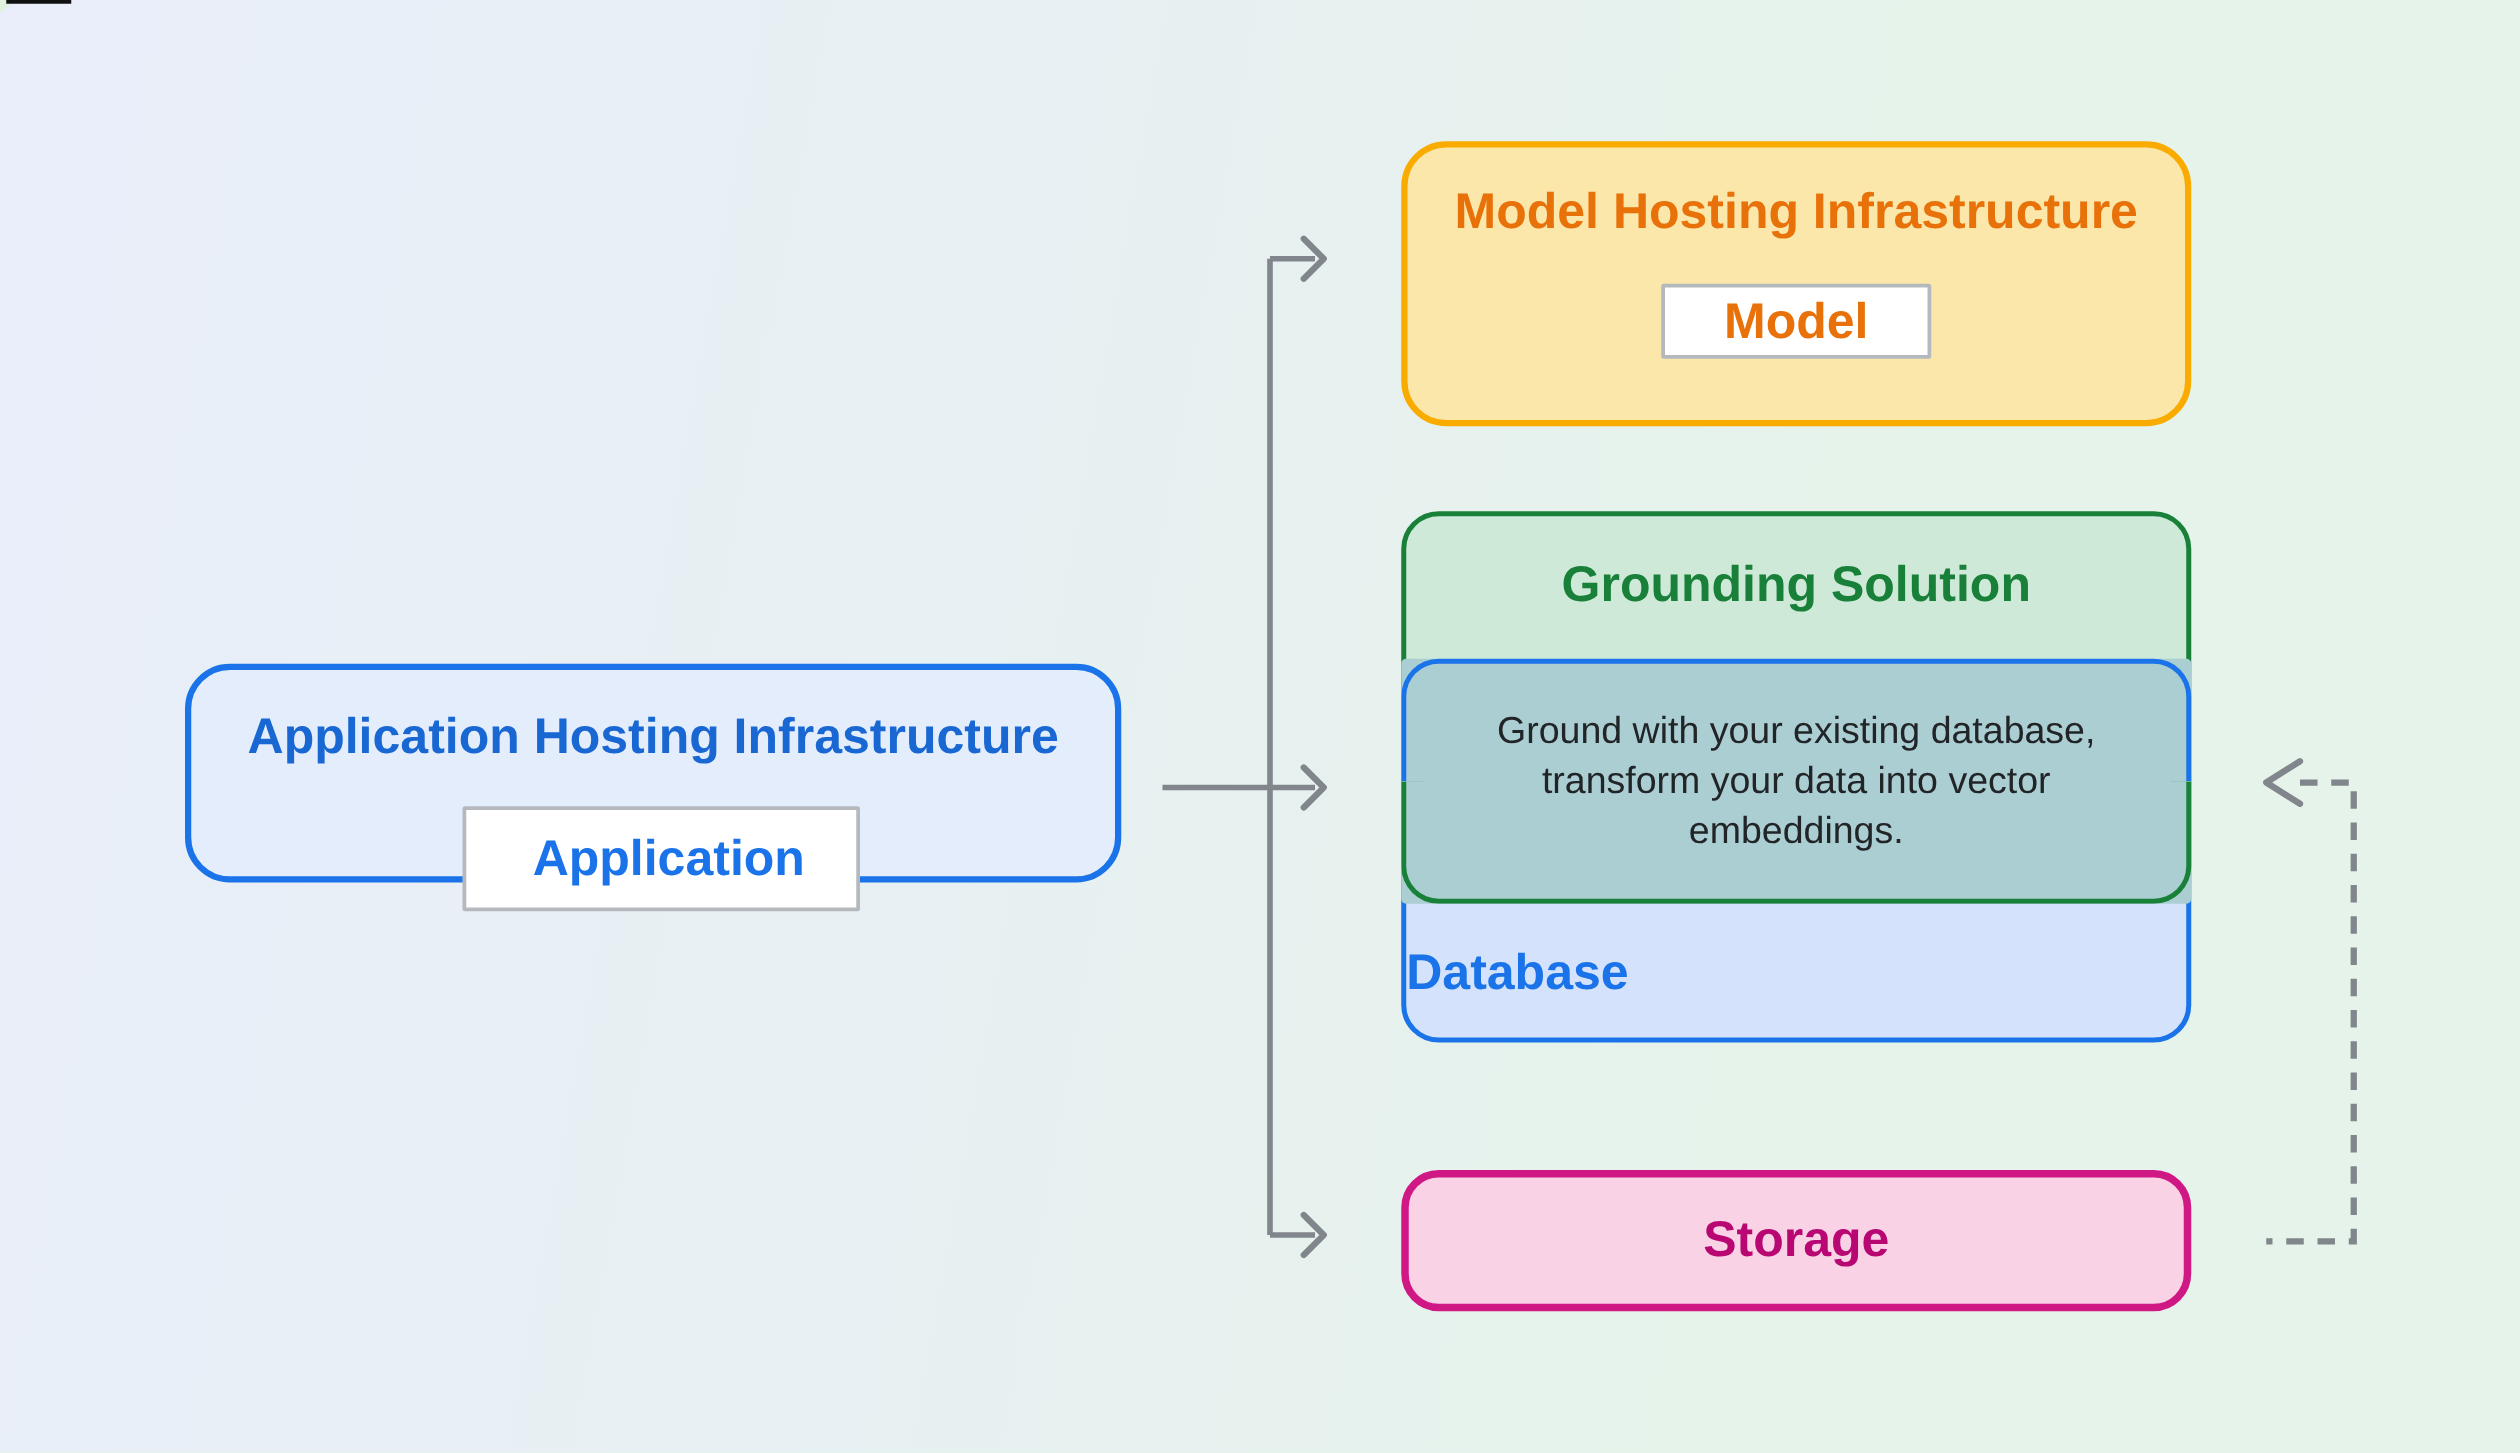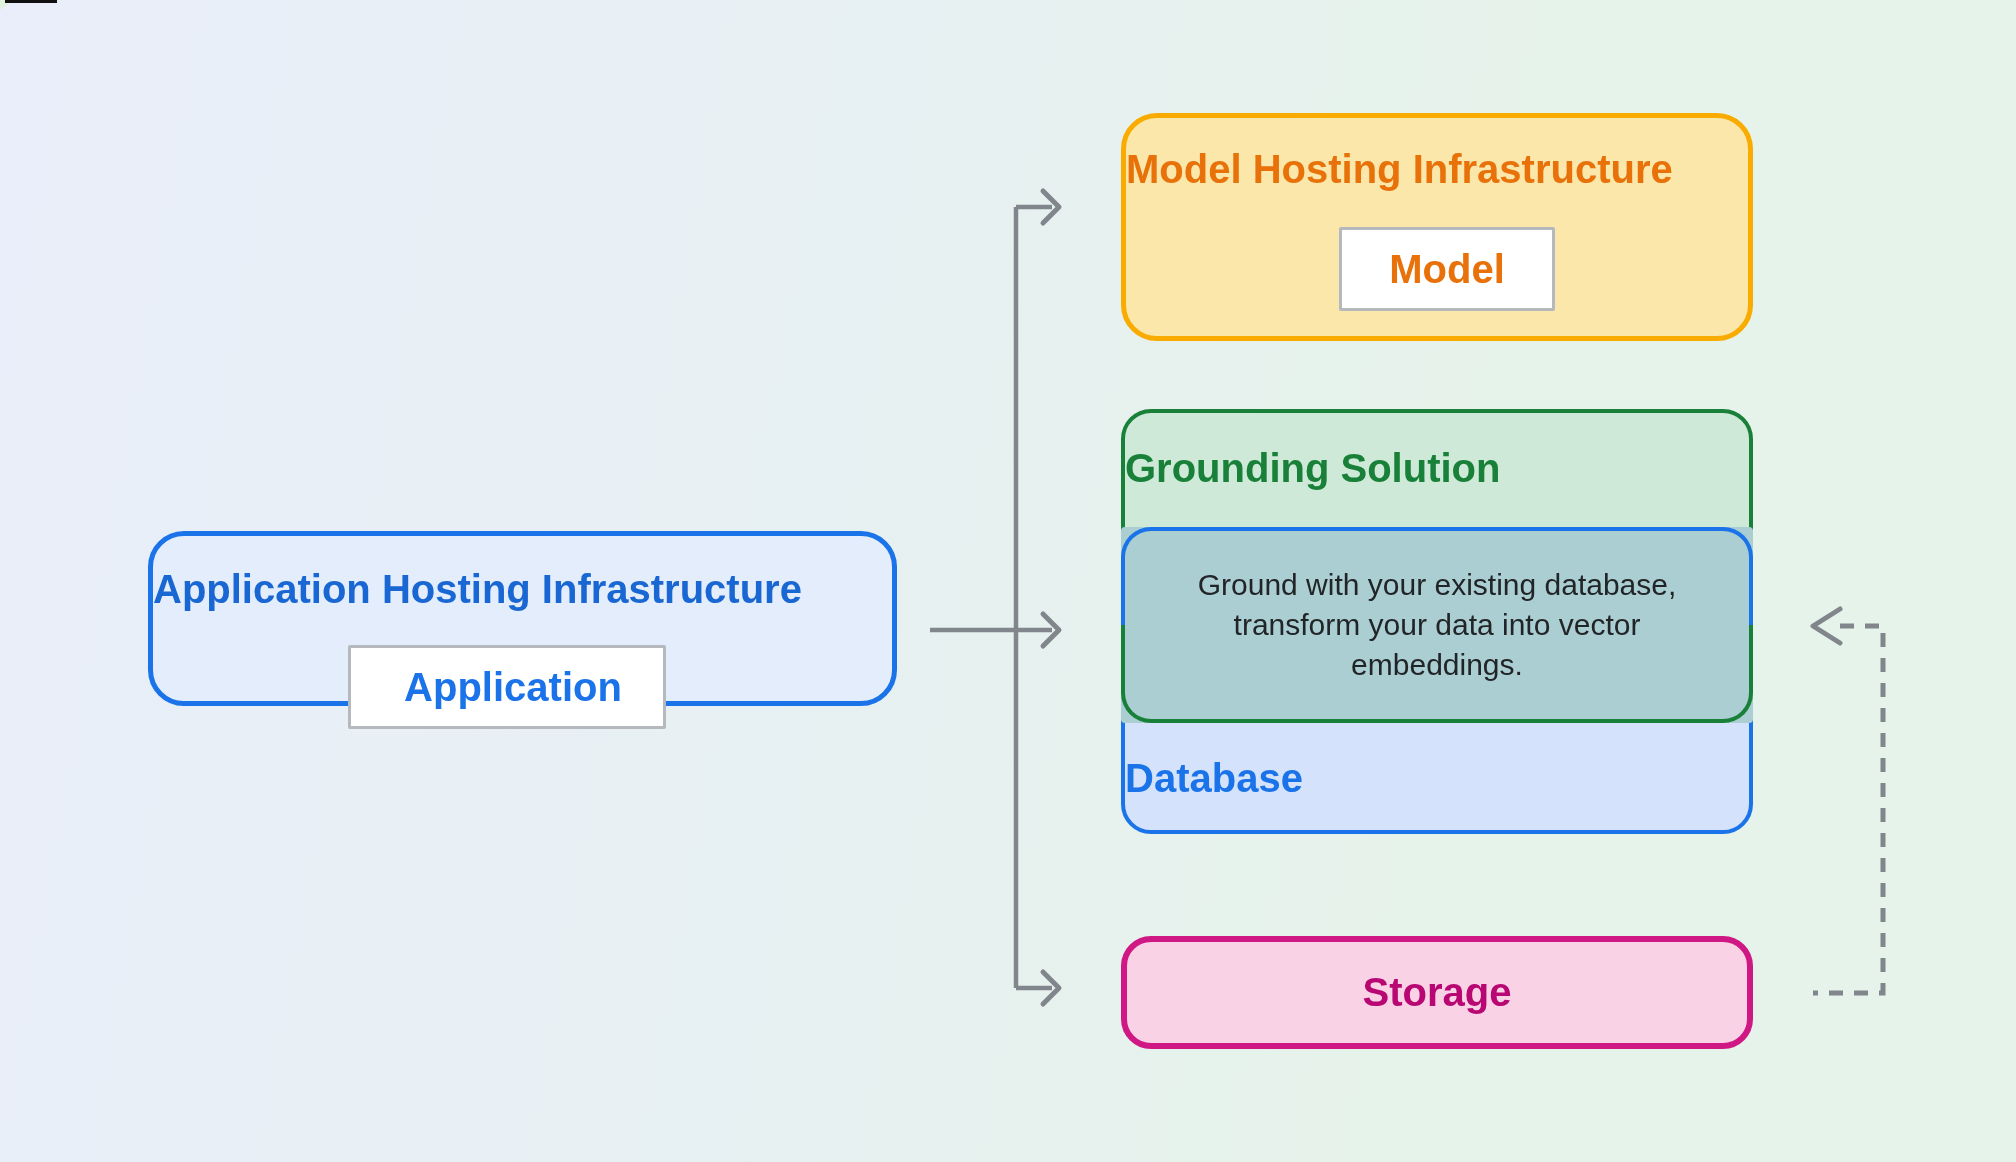--- a/index.html
+++ b/index.html
@@ -14,42 +14,42 @@
     --bg-left:#E9EEFA; --bg-mid:#E7F0F2; --bg-right:#E6F3EA;
   }
   html,body{margin:0;padding:0;background:var(--bg-right);}
   #stage{
     position:relative;width:2016px;height:1162px;overflow:hidden;
     background:linear-gradient(100deg,var(--bg-left) 0%,var(--bg-mid) 40%,var(--bg-right) 72%);
     font-family:"Liberation Sans","DejaVu Sans",sans-serif;
   }
   .box{position:absolute;box-sizing:border-box;}
   .box-title{
-    text-align:left;font-weight:bold;font-size:40px;line-height:50px;white-space:nowrap;
+    text-align:center;font-weight:bold;font-size:40px;line-height:50px;white-space:nowrap;
   }
   .chip{
     position:absolute;box-sizing:border-box;background:var(--chip-bg);
     border:3px solid var(--chip-border);border-radius:2px;
     display:flex;align-items:center;justify-content:center;
     font-weight:bold;font-size:40px;white-space:nowrap;
   }
   
   #app-box{
     left:148px;top:531px;width:749px;height:175px;border:5px solid var(--app-border);
     border-radius:36px;background:var(--app-bg);
   }
   #app-box .box-title{margin-top:28px;color:var(--app-title);}
-  #app-chip{left:195px;top:109px;width:318px;height:84px;color:var(--app-border);padding-left:12px;}
+  #app-chip{left:217px;top:109px;width:318px;height:84px;color:var(--app-border);padding-left:12px;}
   
   #model-box{
     left:1121px;top:113px;width:632px;height:228px;border:5px solid var(--model-border);
     border-radius:36px;background:var(--model-bg);
   }
   #model-box .box-title{margin-top:26px;color:var(--model-text);}
-  #model-chip{left:213px;top:109px;width:216px;height:84px;color:var(--model-text);}
+  #model-chip{left:203px;top:109px;width:216px;height:60px;color:var(--model-text);}
   
   #grounding-box{
     left:1121px;top:409px;width:632px;height:314px;border:4px solid var(--green-border);
     border-radius:30px;background:var(--green-bg);
   }
   #grounding-box .box-title{margin-top:30px;color:var(--green-text);}
   
   #database-box{
     left:1121px;top:527px;width:632px;height:307px;border:4px solid var(--blue-border);
     border-radius:30px;background:var(--blue-bg);

